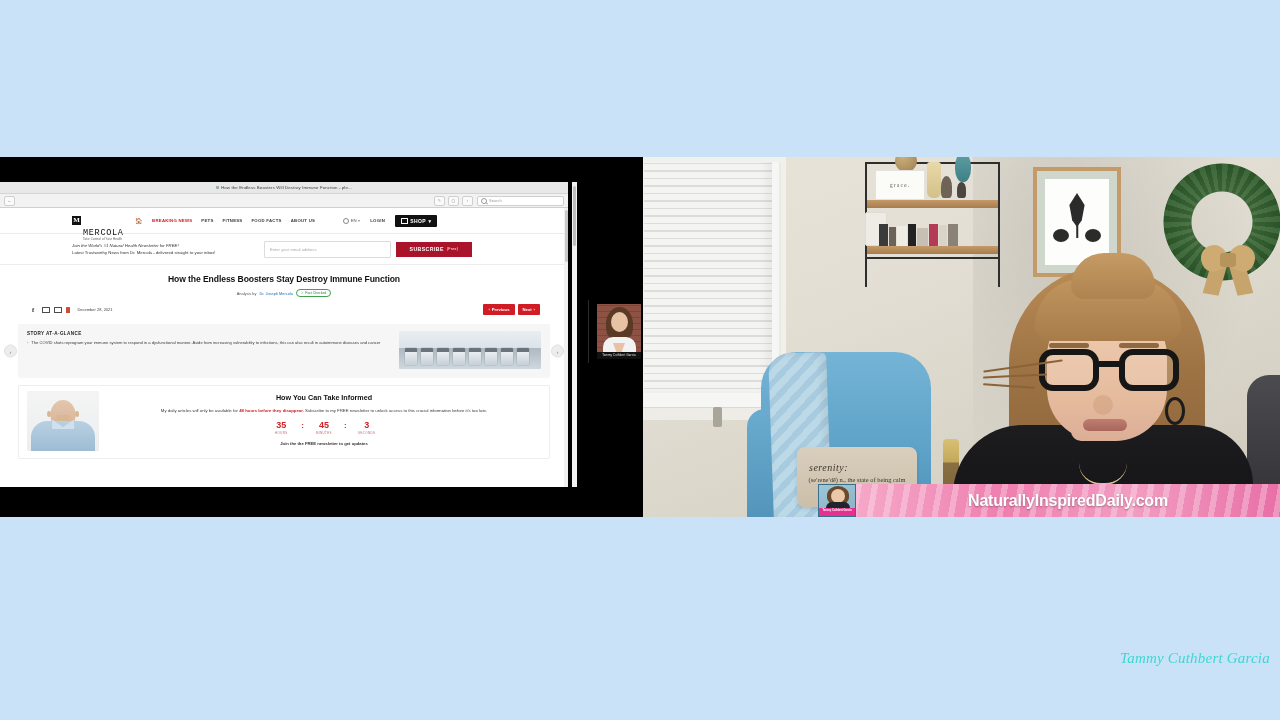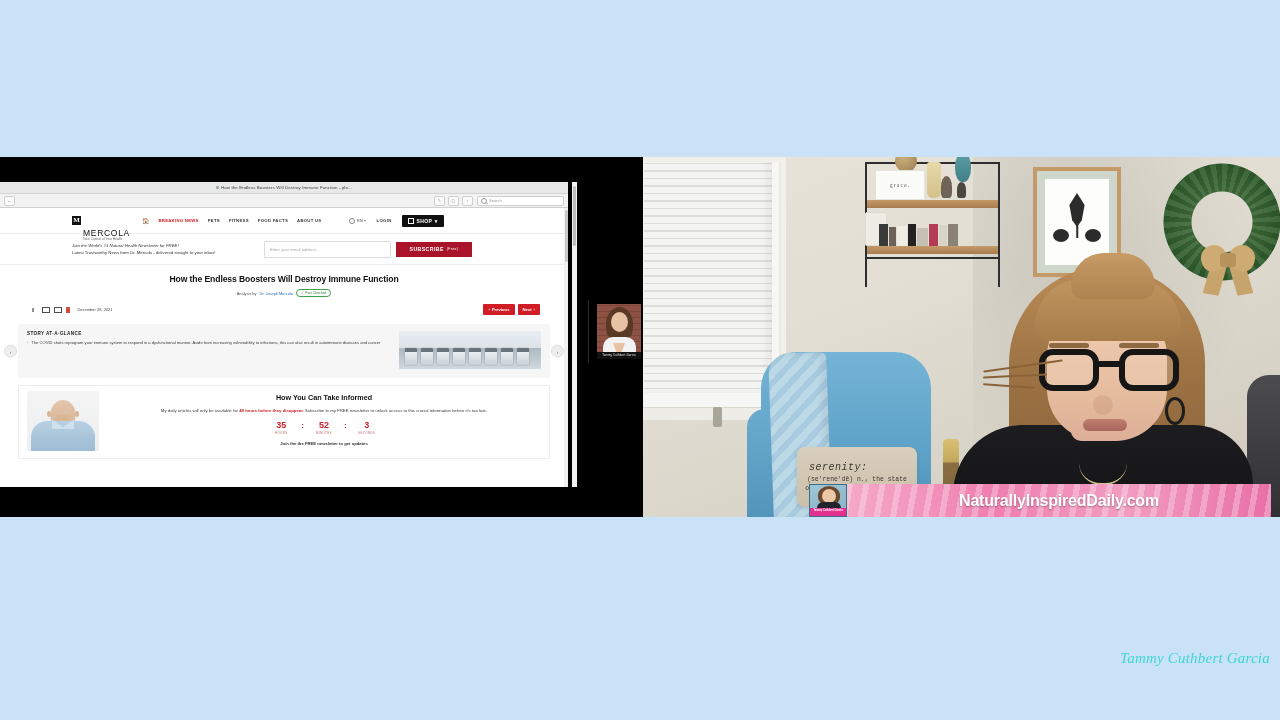--- a/index.html
+++ b/index.html
@@ -77,21 +77,21 @@
   .site-nav{
     height:25px;display:flex;align-items:center;padding:0 0 0 72px;gap:0;background:#fff;
     border-bottom:1px solid #ececec;
   }
   .logo-wrap{display:flex;align-items:center;gap:2px;}
   .logo-m{
     width:9px;height:9px;background:#111;color:#fff;font-family:"Liberation Serif",serif;
     font-size:7px;line-height:9px;text-align:center;font-weight:700;
   }
   .logo-txt{display:flex;flex-direction:column;line-height:1;}
-  .logo-name{font-family:Liberation Sans, sans-serif;font-size:8.5px;letter-spacing:0.7px;color:#111;margin-top:29px;}
+  .logo-name{font-family:Liberation Mono, monospace;font-size:8.5px;letter-spacing:0.7px;color:#111;margin-top:29px;}
   .logo-tag{font-size:2.9px;color:#555;letter-spacing:0.15px;margin-top:0.5px;}
   .nav-items{display:flex;align-items:center;gap:9px;margin-left:12px;}
   .nav-home{font-size:6px;color:#222;}
   .nav-link{font-size:4.3px;font-weight:700;color:#3b3b3b;letter-spacing:0.25px;white-space:nowrap;}
   .nav-link.red{color:#cf2027;}
   .nav-right{display:flex;align-items:center;gap:10px;margin-left:28px;}
   .nav-lang{font-size:4.3px;color:#555;display:flex;align-items:center;gap:1.5px;}
   .globe{width:4px;height:4px;border:0.6px solid #888;border-radius:50%;display:inline-block;}
   .caret{width:0;height:0;border-left:1.6px solid transparent;border-right:1.6px solid transparent;border-top:2px solid #888;}
   .nav-login{font-size:4.3px;font-weight:700;color:#3b3b3b;letter-spacing:.3px;}
@@ -357,21 +357,21 @@
     position:absolute;left:128px;top:196px;width:58px;height:168px;
     background:repeating-linear-gradient(135deg,#bcd9e8 0 7px,#a9cbdf 7px 13px);
     border-radius:20px 6px 4px 4px;transform:rotate(-2deg);
     box-shadow:inset -4px 0 8px rgba(0,0,0,.08);
   }
   .pillow{
     position:absolute;left:154px;top:290px;width:120px;height:60px;border-radius:8px;
     background:linear-gradient(180deg,#d9cfbd 0%,#cbbfa9 100%);
     box-shadow:0 2px 4px rgba(0,0,0,.12);
     display:flex;flex-direction:column;justify-content:center;
-    font-family:Liberation Mono, monospace;color:#3c382f;padding:0 8px;box-sizing:border-box;
+    font-family:Liberation Serif, serif;color:#3c382f;padding:0 8px;box-sizing:border-box;
   }
   .pillow .p1{font-size:10px;font-style:italic;letter-spacing:.5px;align-self:flex-start;margin-left:4px;}
   .pillow .p2{font-size:6.4px;line-height:9px;text-align:center;margin-top:2px;}
   .brush{
     position:absolute;left:300px;top:282px;width:16px;height:58px;
     background:linear-gradient(180deg,#d8c074 0%,#c3a85a 40%,#8a6f43 41%,#7d6339 100%);
     border-radius:4px 4px 2px 2px;
   }
   .sidetable{
     position:absolute;left:288px;top:330px;width:60px;height:32px;background:#e6e0d4;border-radius:3px;
@@ -429,21 +429,21 @@
     position:absolute;left:604px;top:218px;width:120px;height:150px;border-radius:22px 10px 0 0;
     background:linear-gradient(180deg,#4b4b50 0%,#2e2e33 100%);
   }
   .mic{
     position:absolute;left:586px;top:300px;width:10px;height:62px;background:#1b1b1e;border-radius:4px;
     transform:rotate(6deg);
   }
 
   
   .lower3{
-    position:absolute;left:166px;top:327px;width:462px;height:33px;display:flex;align-items:stretch;
+    position:absolute;left:175px;top:327px;width:462px;height:33px;display:flex;align-items:stretch;
   }
   .l3-thumb{
     width:38px;height:33px;flex:none;position:relative;overflow:hidden;
     background:linear-gradient(160deg,#9ec6d6 0%,#86b2c6 100%);border:1px solid #3a6f8c;box-sizing:border-box;
   }
   .l3t-hair{position:absolute;left:8px;top:1px;width:22px;height:19px;border-radius:50% 50% 40% 40%;background:#6b4a2c;}
   .l3t-face{position:absolute;left:12px;top:4px;width:14px;height:14px;border-radius:50%;background:#ecc7a8;}
   .l3t-body{position:absolute;left:7px;top:17px;width:24px;height:10px;border-radius:6px 6px 0 0;background:#20242b;}
   .l3t-bar{position:absolute;left:0;bottom:0;width:100%;height:8px;background:#e5308f;}
   .l3t-bar span{display:block;font-size:2.6px;color:#fff;text-align:center;line-height:4px;padding-top:0.5px;font-weight:700;}
@@ -563,21 +563,21 @@
             <div class="news-input">
               <span>Enter your email address</span>
             </div>
             <div class="news-btn">
               <span>SUBSCRIBE</span>
               <span class="free">(Free)</span>
             </div>
           </div>
 
           <div class="art-wrap">
-            <div class="art-title">How the Endless Boosters Will Destroy Immune Function</div>
+            <div class="art-title">How the Endless Boosters Stay Destroy Immune Function</div>
             <div class="art-by">
               <span>Analysis by</span>
               <a href="#">Dr. Joseph Mercola</a>
               <span class="fc-badge">
                 <span>✓</span>
                 <span>Fact Checked</span>
               </span>
             </div>
             <div class="art-meta">
               <div class="meta-left">
@@ -638,21 +638,21 @@
               <div class="promo-p">
                 <span>My daily articles will only be available for </span><b>48 hours before they disappear.</b><span> Subscribe to my FREE newsletter to unlock access to this crucial information before it's too late.</span>
               </div>
               <div class="cdown">
                 <span class="cd-unit">
                   <span class="cd-num">35</span>
                   <span class="cd-lab">HOURS</span>
                 </span>
                 <span class="cd-sep">:</span>
                 <span class="cd-unit">
-                  <span class="cd-num">52</span>
+                  <span class="cd-num">45</span>
                   <span class="cd-lab">MINUTES</span>
                 </span>
                 <span class="cd-sep">:</span>
                 <span class="cd-unit">
                   <span class="cd-num">3</span>
                   <span class="cd-lab">SECONDS</span>
                 </span>
               </div>
               <div class="promo-foot">Join the the FREE newsletter to get updates</div>
             </div>

